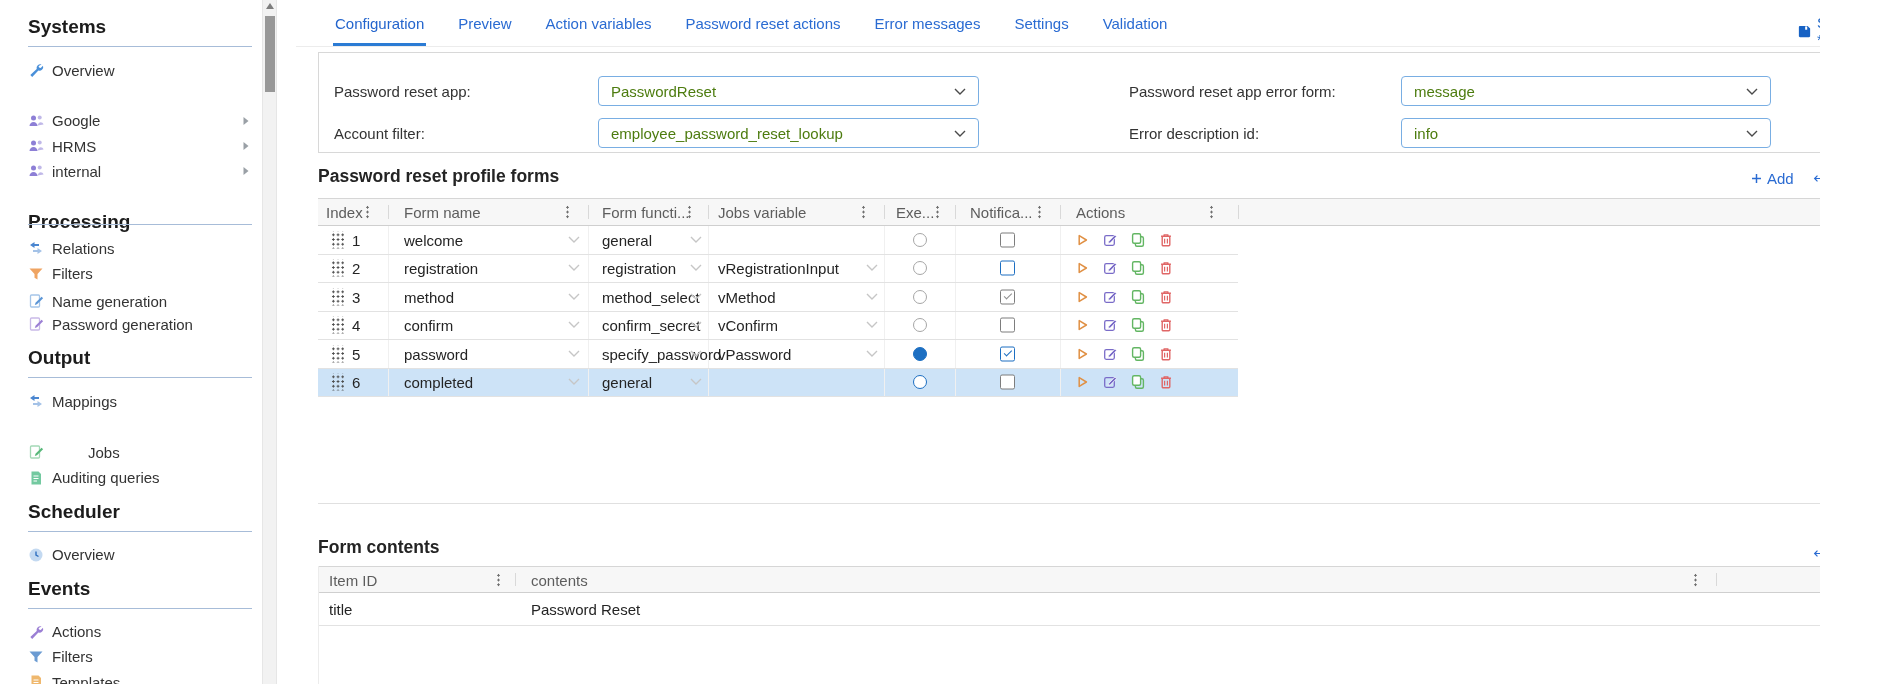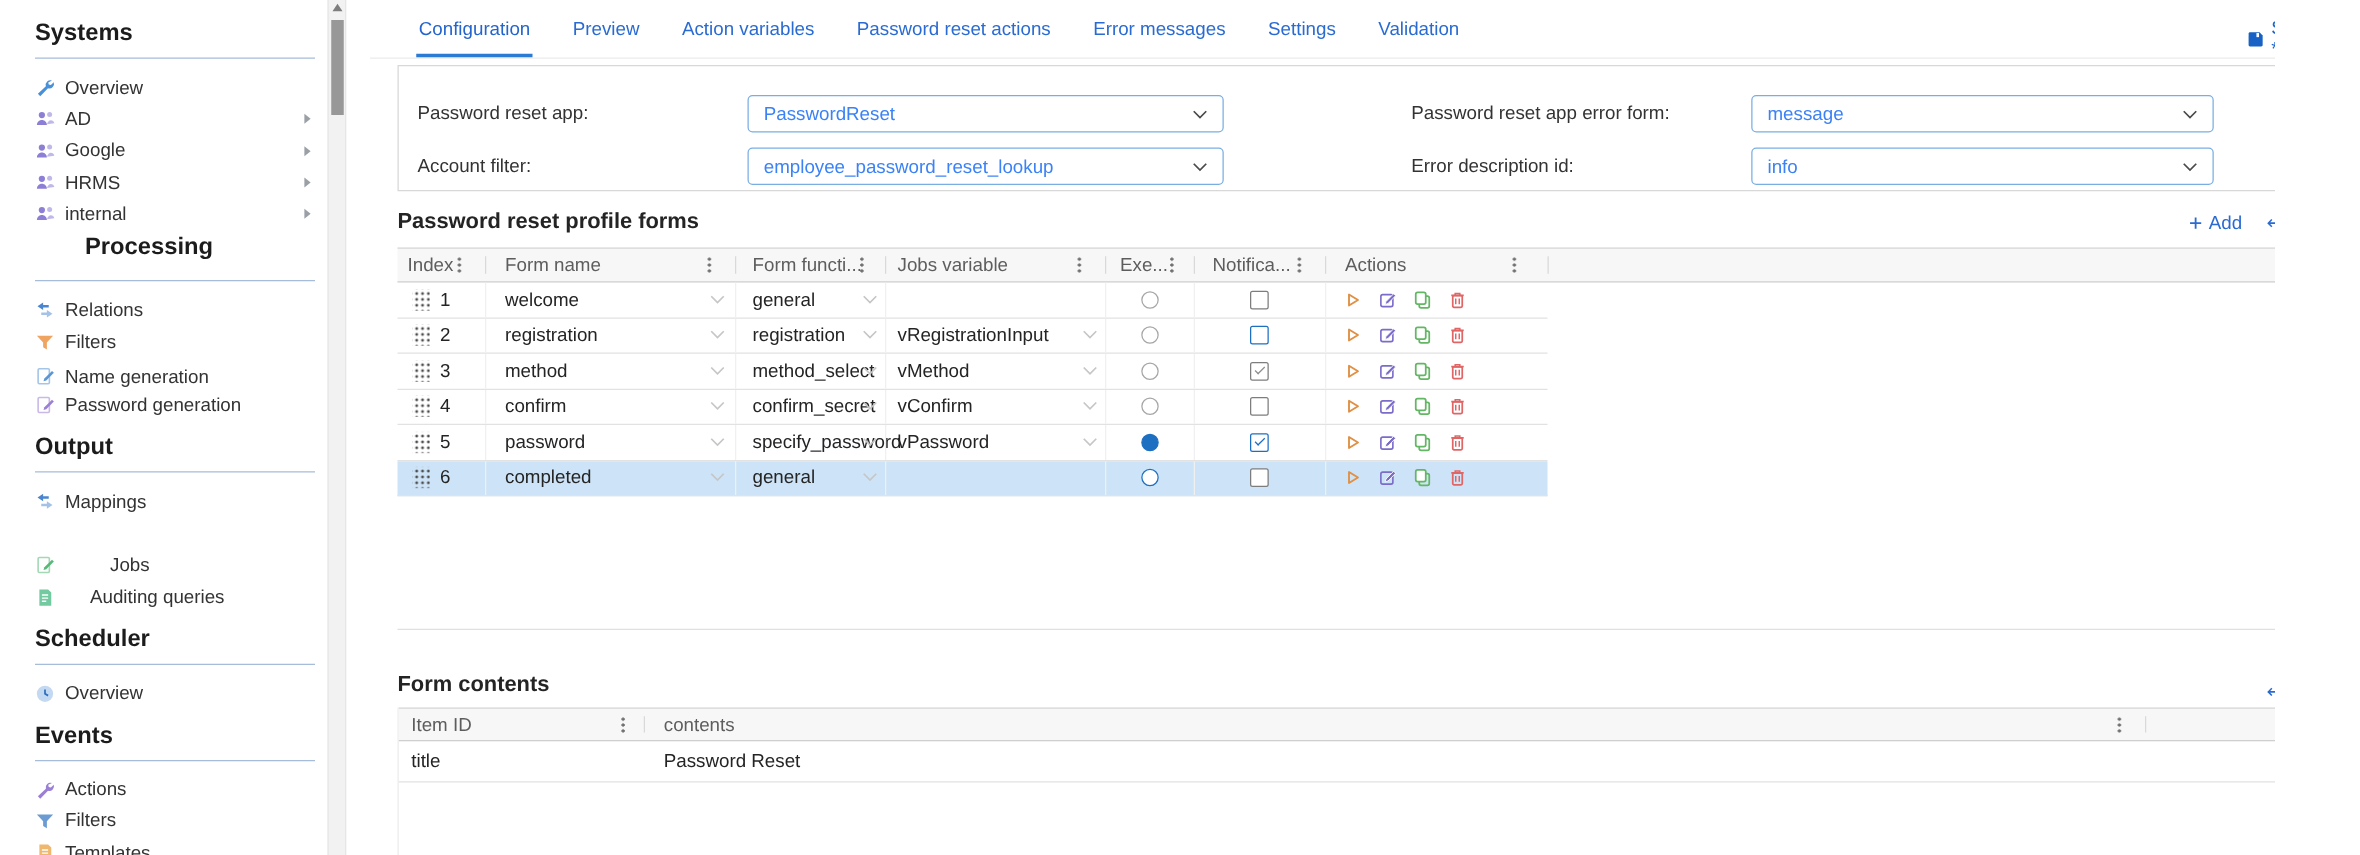--- a/index.html
+++ b/index.html
@@ -22,21 +22,21 @@
   
   .tabbar { position:absolute; left:333px; top:13px; height:33px; display:flex; gap:30px; }
   .tab { font-size:15px; color:#2a6bd2; padding:2px 2px 9px 2px; cursor:pointer; white-space:nowrap; }
   .tab.active { border-bottom:3px solid #2b7bd4; color:#2465cd; }
   .tabline { position:absolute; left:296px; top:46px; width:1576px; height:1px; background:#ececec; }
   .savebtn { position:absolute; left:1797px; top:14px; display:flex; align-items:center; gap:5px; color:#1e66c8; font-size:15px; cursor:pointer; }
 
   
   .panel { position:absolute; left:318px; top:52px; width:1554px; height:101px; border:1px solid #d8d8d8; background:#fff; }
   .fld-label { position:absolute; font-size:15px; color:#333; white-space:nowrap; transform:translateY(-50%); }
-  .select { position:absolute; height:30px; border:1px solid #79aee3; border-radius:4px; background:#fff; display:flex; align-items:center; padding:0 30px 0 12px; font-size:15px; color:#3b82f6; cursor:pointer; }
+  .select { position:absolute; height:30px; border:1px solid #79aee3; border-radius:4px; background:#fff; display:flex; align-items:center; padding:0 30px 0 12px; font-size:15px; color:#4d7c0f; cursor:pointer; }
   .select .chev { position:absolute; right:12px; top:11px; }
 
   
   .sec-title { position:absolute; font-size:17.5px; font-weight:700; color:#242424; white-space:nowrap; }
   .linkbtn { position:absolute; display:flex; align-items:center; gap:4px; font-size:15px; color:#2a6bd2; cursor:pointer; white-space:nowrap; }
 
   
   .tbl { position:absolute; background:#fff; }
   .tbl-head { position:absolute; left:0; top:0; width:100%; background:#f7f7f7; border-top:1px solid #d6d6d6; border-bottom:1px solid #cfcfcf; }
   .hcell { position:absolute; top:50%; transform:translateY(-50%); font-size:15px; color:#5d5d5d; white-space:nowrap; }
@@ -71,93 +71,75 @@
       <div class="sb-header" style="top: 16px;">Systems</div>
       <div class="sb-underline" style="top: 46px;"></div>
       <div class="sb-item" style="top: 58px;">
         <span class="ic">
           <svg width="16" height="16" viewBox="0 0 16 16">
             <path d="M13.6 2.4a3.8 3.8 0 0 0-4.9 4.6L2.3 13l1.9 1.9 6.2-6.3a3.8 3.8 0 0 0 4.6-4.9l-2.3 2.3-1.7-.4-.4-1.7z" fill="#4a90d9"></path>
           </svg>
         </span>
         <span class="lbl">Overview</span>
       </div>
-      <div class="sb-item" style="top: 83.35px;">
+      <div class="sb-item" style="top: 108.7px;">
         <span class="ic">
           <svg width="16" height="16" viewBox="0 0 16 16">
             <circle cx="5.5" cy="5" r="2.5" fill="#8d7fd6"></circle>
             <path d="M1.5 13c0-2.2 1.8-4 4-4s4 1.8 4 4z" fill="#8d7fd6"></path>
             <g opacity=".55" fill="#8d7fd6">
               <circle cx="11.7" cy="4.6" r="2"></circle>
               <path d="M9.6 12.4c.3-1.8 1.6-3.2 3.1-3.2 1.3 0 2.4.9 2.8 2.3z"></path>
             </g>
           </svg>
         </span>
-        <span class="lbl">AD</span>
+        <span class="lbl">Google</span>
         <span class="exp">
           <svg width="8" height="10" viewBox="0 0 8 10">
             <path d="M1.5 1l5 4-5 4z" fill="#9aa0a6"></path>
           </svg>
         </span>
       </div>
-      <div class="sb-item" style="top: 108.7px;">
+      <div class="sb-item" style="top: 159.4px;">
         <span class="ic">
           <svg width="16" height="16" viewBox="0 0 16 16">
             <circle cx="5.5" cy="5" r="2.5" fill="#8d7fd6"></circle>
             <path d="M1.5 13c0-2.2 1.8-4 4-4s4 1.8 4 4z" fill="#8d7fd6"></path>
             <g opacity=".55" fill="#8d7fd6">
               <circle cx="11.7" cy="4.6" r="2"></circle>
               <path d="M9.6 12.4c.3-1.8 1.6-3.2 3.1-3.2 1.3 0 2.4.9 2.8 2.3z"></path>
             </g>
           </svg>
         </span>
-        <span class="lbl">Google</span>
+        <span class="lbl">internal</span>
         <span class="exp">
           <svg width="8" height="10" viewBox="0 0 8 10">
             <path d="M1.5 1l5 4-5 4z" fill="#9aa0a6"></path>
           </svg>
         </span>
       </div>
-      <div class="sb-item" style="top: 159.4px;">
+      <div class="sb-item" style="top: 134.05px;">
         <span class="ic">
           <svg width="16" height="16" viewBox="0 0 16 16">
             <circle cx="5.5" cy="5" r="2.5" fill="#8d7fd6"></circle>
             <path d="M1.5 13c0-2.2 1.8-4 4-4s4 1.8 4 4z" fill="#8d7fd6"></path>
             <g opacity=".55" fill="#8d7fd6">
               <circle cx="11.7" cy="4.6" r="2"></circle>
               <path d="M9.6 12.4c.3-1.8 1.6-3.2 3.1-3.2 1.3 0 2.4.9 2.8 2.3z"></path>
             </g>
           </svg>
         </span>
-        <span class="lbl">internal</span>
-        <span class="exp">
-          <svg width="8" height="10" viewBox="0 0 8 10">
-            <path d="M1.5 1l5 4-5 4z" fill="#9aa0a6"></path>
-          </svg>
-        </span>
-      </div>
-      <div class="sb-item" style="top: 134.05px;">
-        <span class="ic">
-          <svg width="16" height="16" viewBox="0 0 16 16">
-            <circle cx="5.5" cy="5" r="2.5" fill="#8d7fd6"></circle>
-            <path d="M1.5 13c0-2.2 1.8-4 4-4s4 1.8 4 4z" fill="#8d7fd6"></path>
-            <g opacity=".55" fill="#8d7fd6">
-              <circle cx="11.7" cy="4.6" r="2"></circle>
-              <path d="M9.6 12.4c.3-1.8 1.6-3.2 3.1-3.2 1.3 0 2.4.9 2.8 2.3z"></path>
-            </g>
-          </svg>
-        </span>
         <span class="lbl">HRMS</span>
         <span class="exp">
           <svg width="8" height="10" viewBox="0 0 8 10">
             <path d="M1.5 1l5 4-5 4z" fill="#9aa0a6"></path>
           </svg>
         </span>
       </div>
-      <div class="sb-header" style="top: 187px; margin-left: 40px;">Processing</div>
+      <div class="sb-header" style="top: 211px;">Processing</div>
       <div class="sb-underline" style="top: 224.4px;"></div>
       <div class="sb-item" style="top: 236.4px;">
         <span class="ic">
           <svg width="16" height="16" viewBox="0 0 16 16">
             <path d="M6.5 2v2H11v2H6.5v2L2 5z" fill="#4a86d0"></path>
             <path d="M9.5 8v2H5v2h4.5v2L14 11z" fill="#4a86d0" opacity=".5"></path>
           </svg>
         </span>
         <span class="lbl">Relations</span>
       </div>
@@ -200,21 +182,21 @@
       </div>
       <div class="sb-item" style="top: 440.15px; gap: 36px;">
         <span class="ic">
           <svg width="16" height="16" viewBox="0 0 16 16">
             <rect x="2.5" y="2" width="9" height="12" rx="1" fill="none" stroke="#58b87a" stroke-width="1.3" opacity=".55"></rect>
             <path d="M7.5 9.8 13.6 3.7l1.5 1.5-6.1 6.1-2.2.7z" fill="#58b87a"></path>
           </svg>
         </span>
         <span class="lbl">Jobs</span>
       </div>
-      <div class="sb-item" style="top: 465.5px; gap: 20px;">
+      <div class="sb-item" style="top: 465.5px;">
         <span class="ic">
           <svg width="16" height="16" viewBox="0 0 16 16">
             <path d="M3.5 1.5h7l2.5 2.5v10.5h-9.5z" fill="#5bbf8f" opacity=".85"></path>
             <path d="M5.5 6h5M5.5 8.5h5M5.5 11h3.5" stroke="#fff" stroke-width="1.1" fill="none"></path>
           </svg>
         </span>
         <span class="lbl">Auditing queries</span>
       </div>
       <div class="sb-header" style="top: 500.5px;">Scheduler</div>
       <div class="sb-underline" style="top: 530.5px;"></div>

